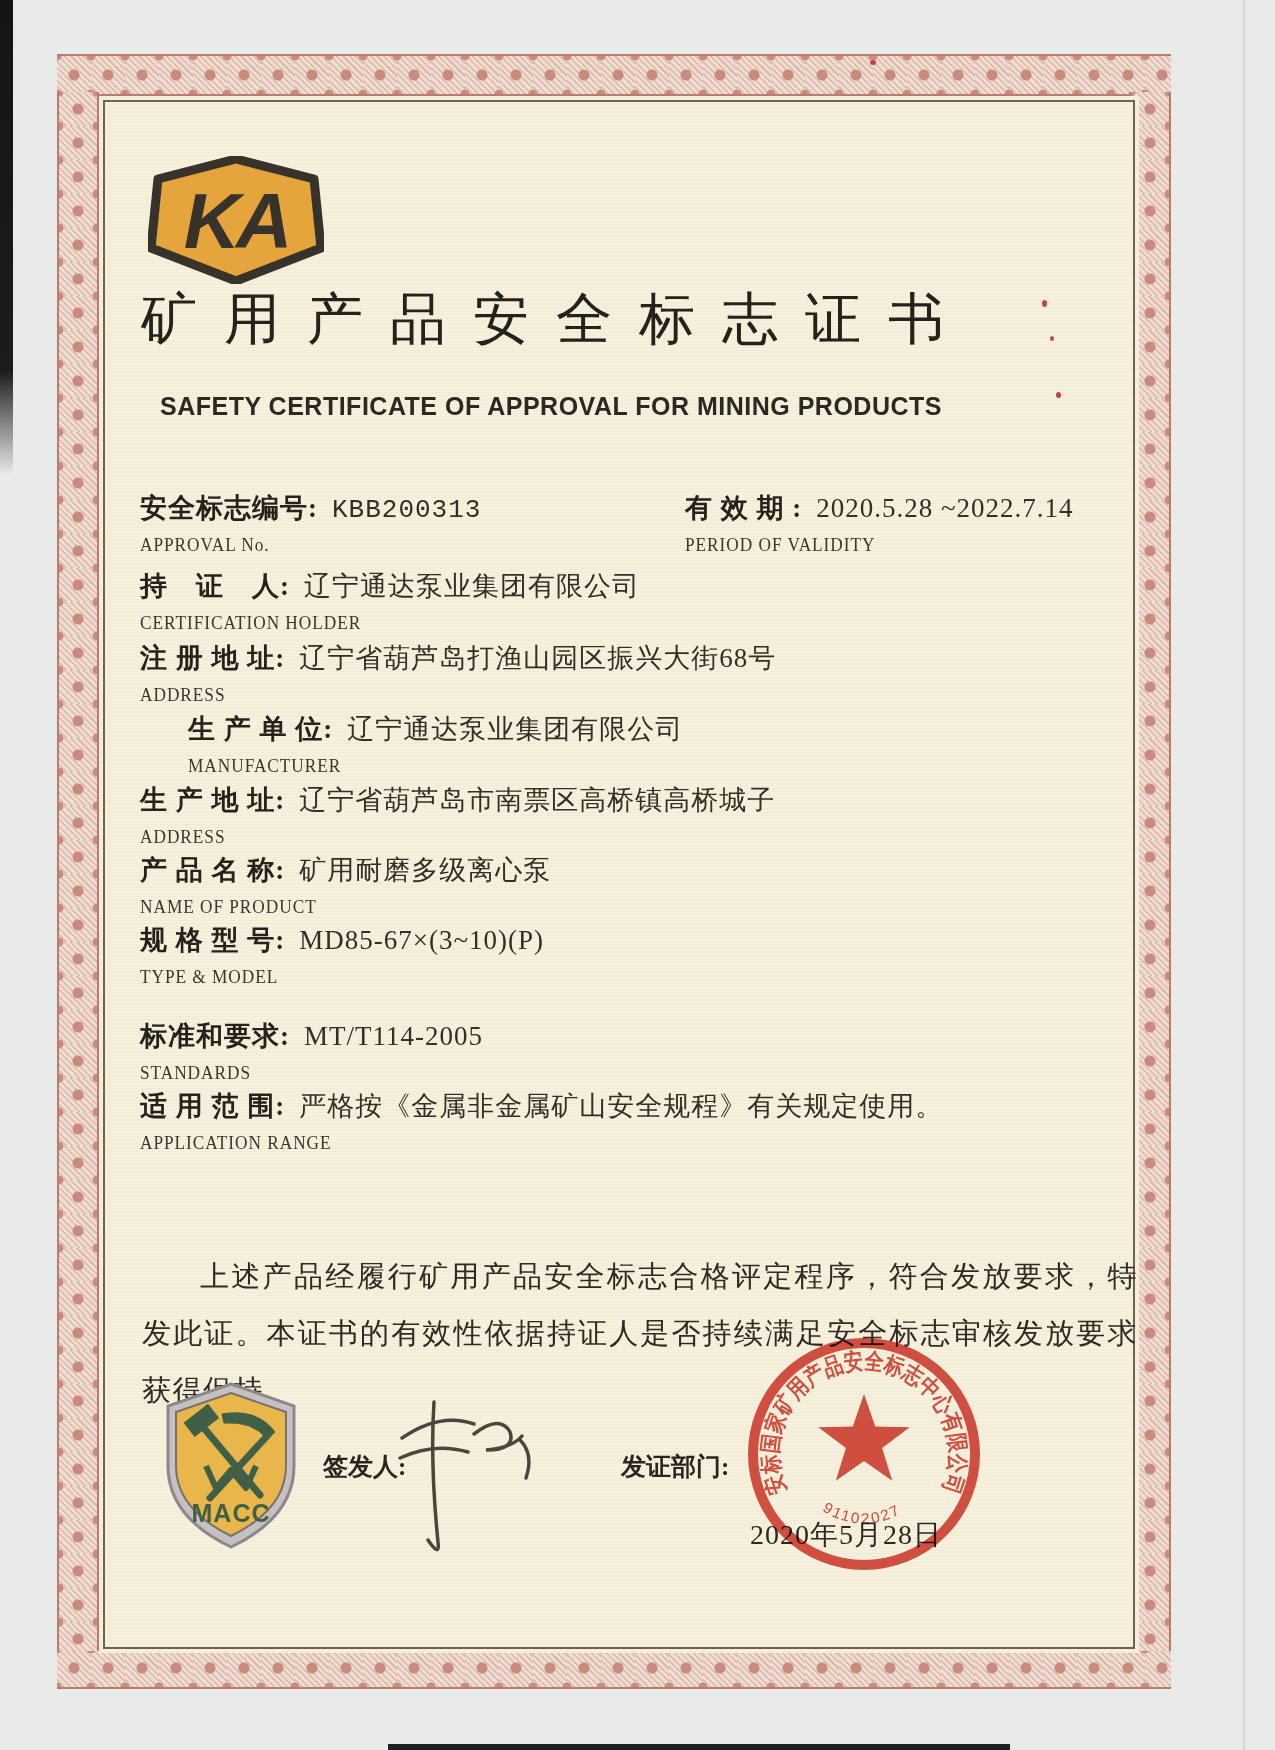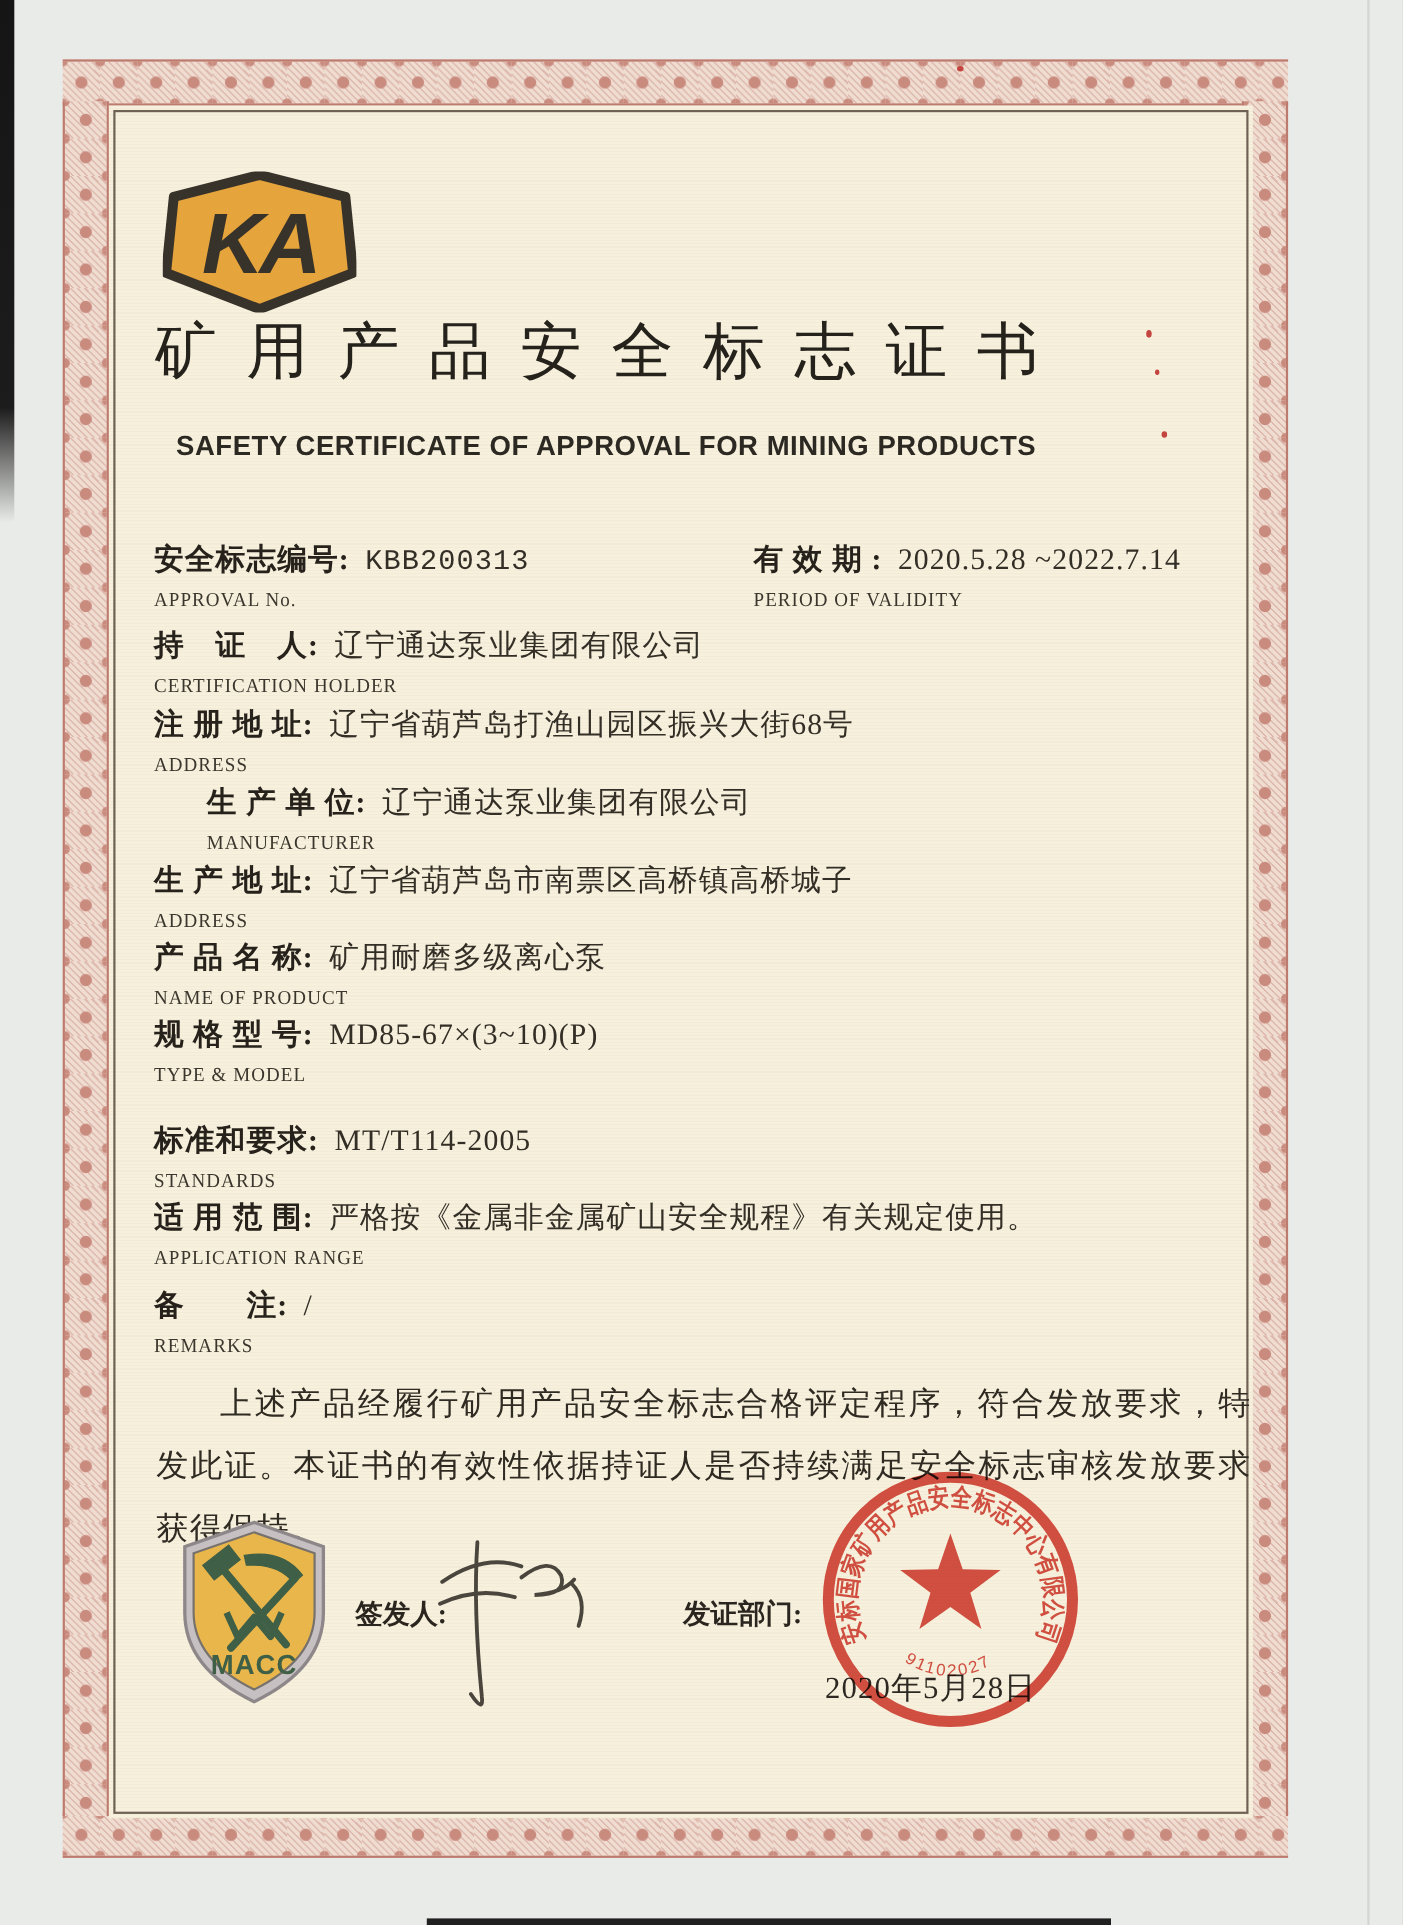--- a/index.html
+++ b/index.html
@@ -147,25 +147,20 @@
     <span class="fv">MT/T114-2005</span>
     <div class="cap">STANDARDS</div>
   </div>
 
   <div class="row" style="top:1088px;">
     <span class="fl">适 用 范 围:</span>
     <span class="fv">严格按《金属非金属矿山安全规程》有关规定使用。</span>
     <div class="cap">APPLICATION RANGE</div>
   </div>
 
-  <div class="row" style="top:1168px;">
-    <span class="fl">备　　注:</span>
-    <span class="fv">/</span>
-    <div class="cap">REMARKS</div>
-  </div>
 
   <div class="statement">上述产品经履行矿用产品安全标志合格评定程序，符合发放要求，特发此证。本证书的有效性依据持证人是否持续满足安全标志审核发放要求获得保持。</div>
 
   <svg class="macc-shield" width="146" height="172" viewBox="0 0 146 172">
     <path d="M73,4 L136,26 L136,86 Q136,137 73,167 Q10,137 10,86 L10,26 Z" fill="#c6c0c2" stroke="#8d8789" stroke-width="3"></path>
     <path d="M73,13 L128,32 L128,86 Q128,129 73,156 Q18,129 18,86 L18,32 Z" fill="#e9b64b" stroke="#77716c" stroke-width="2"></path>
     <g stroke="#3f5f47" fill="#3f5f47">
       <path d="M64,34 Q99,28 117,52 L109,59 Q95,41 66,43 Z" stroke-width="1"></path>
       <line x1="110" y1="55" x2="52" y2="118" stroke-width="7" stroke-linecap="round"></line>
       <rect x="28" y="32" width="30" height="17" transform="rotate(-38 43 40)"></rect>

